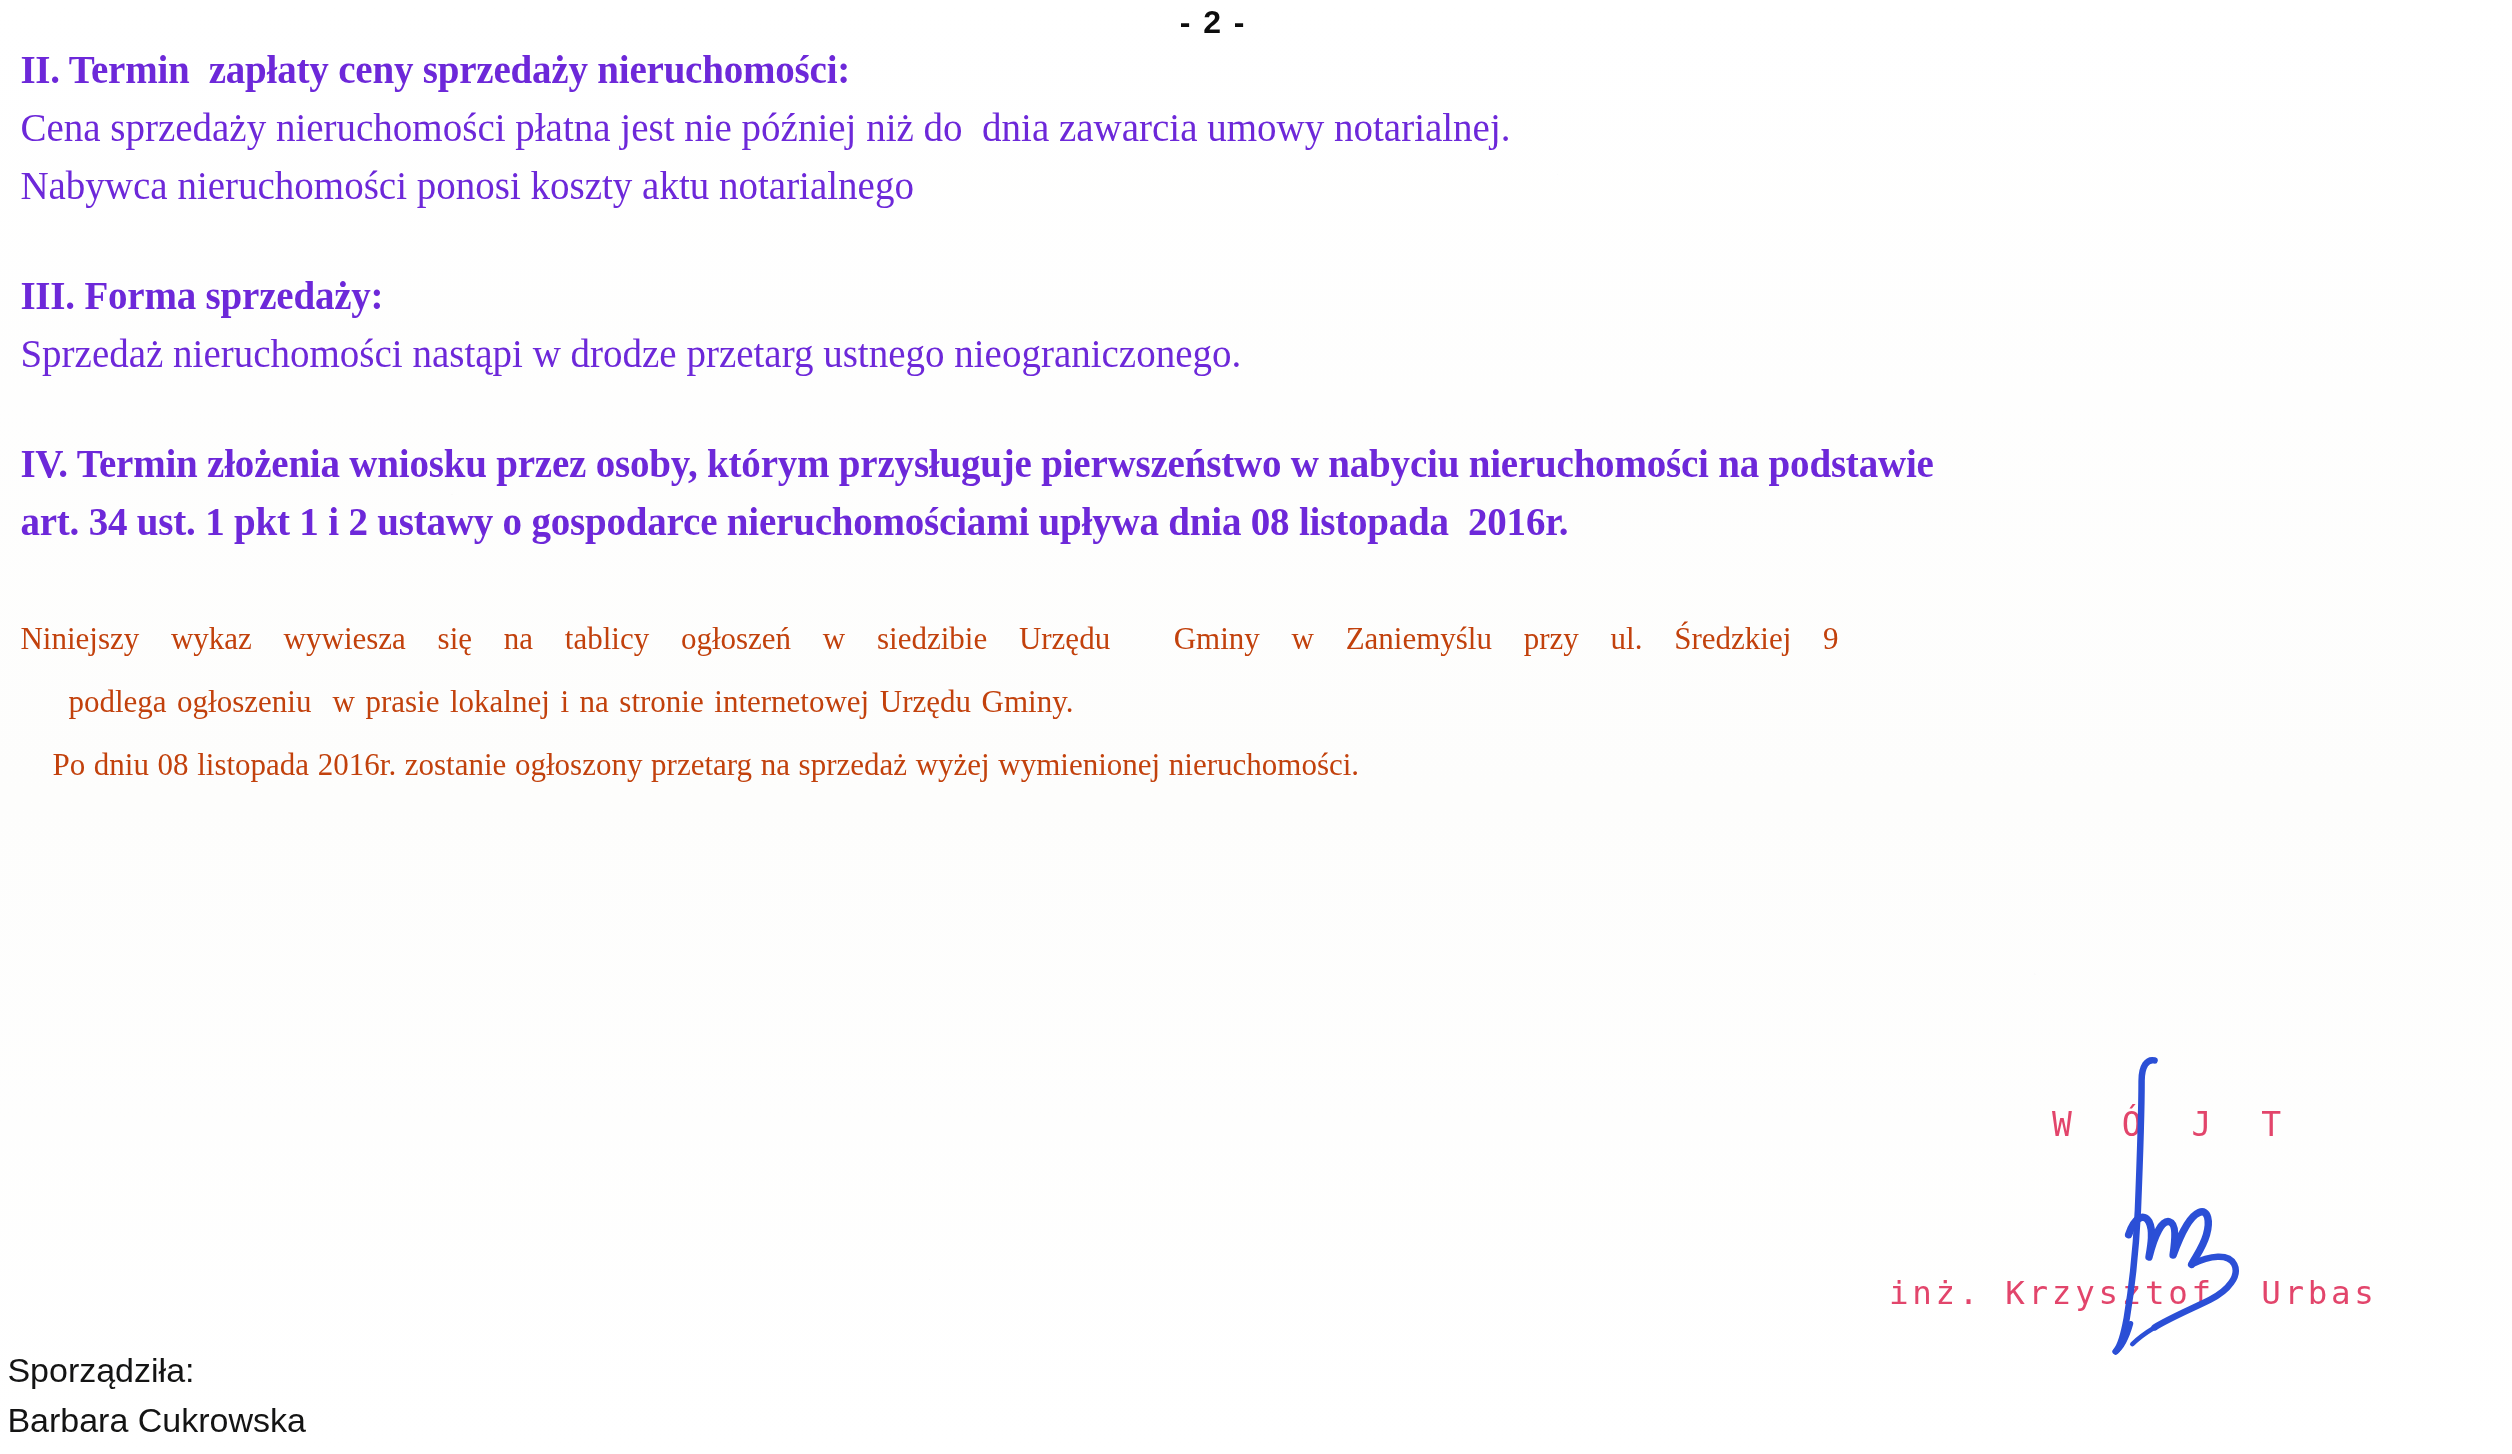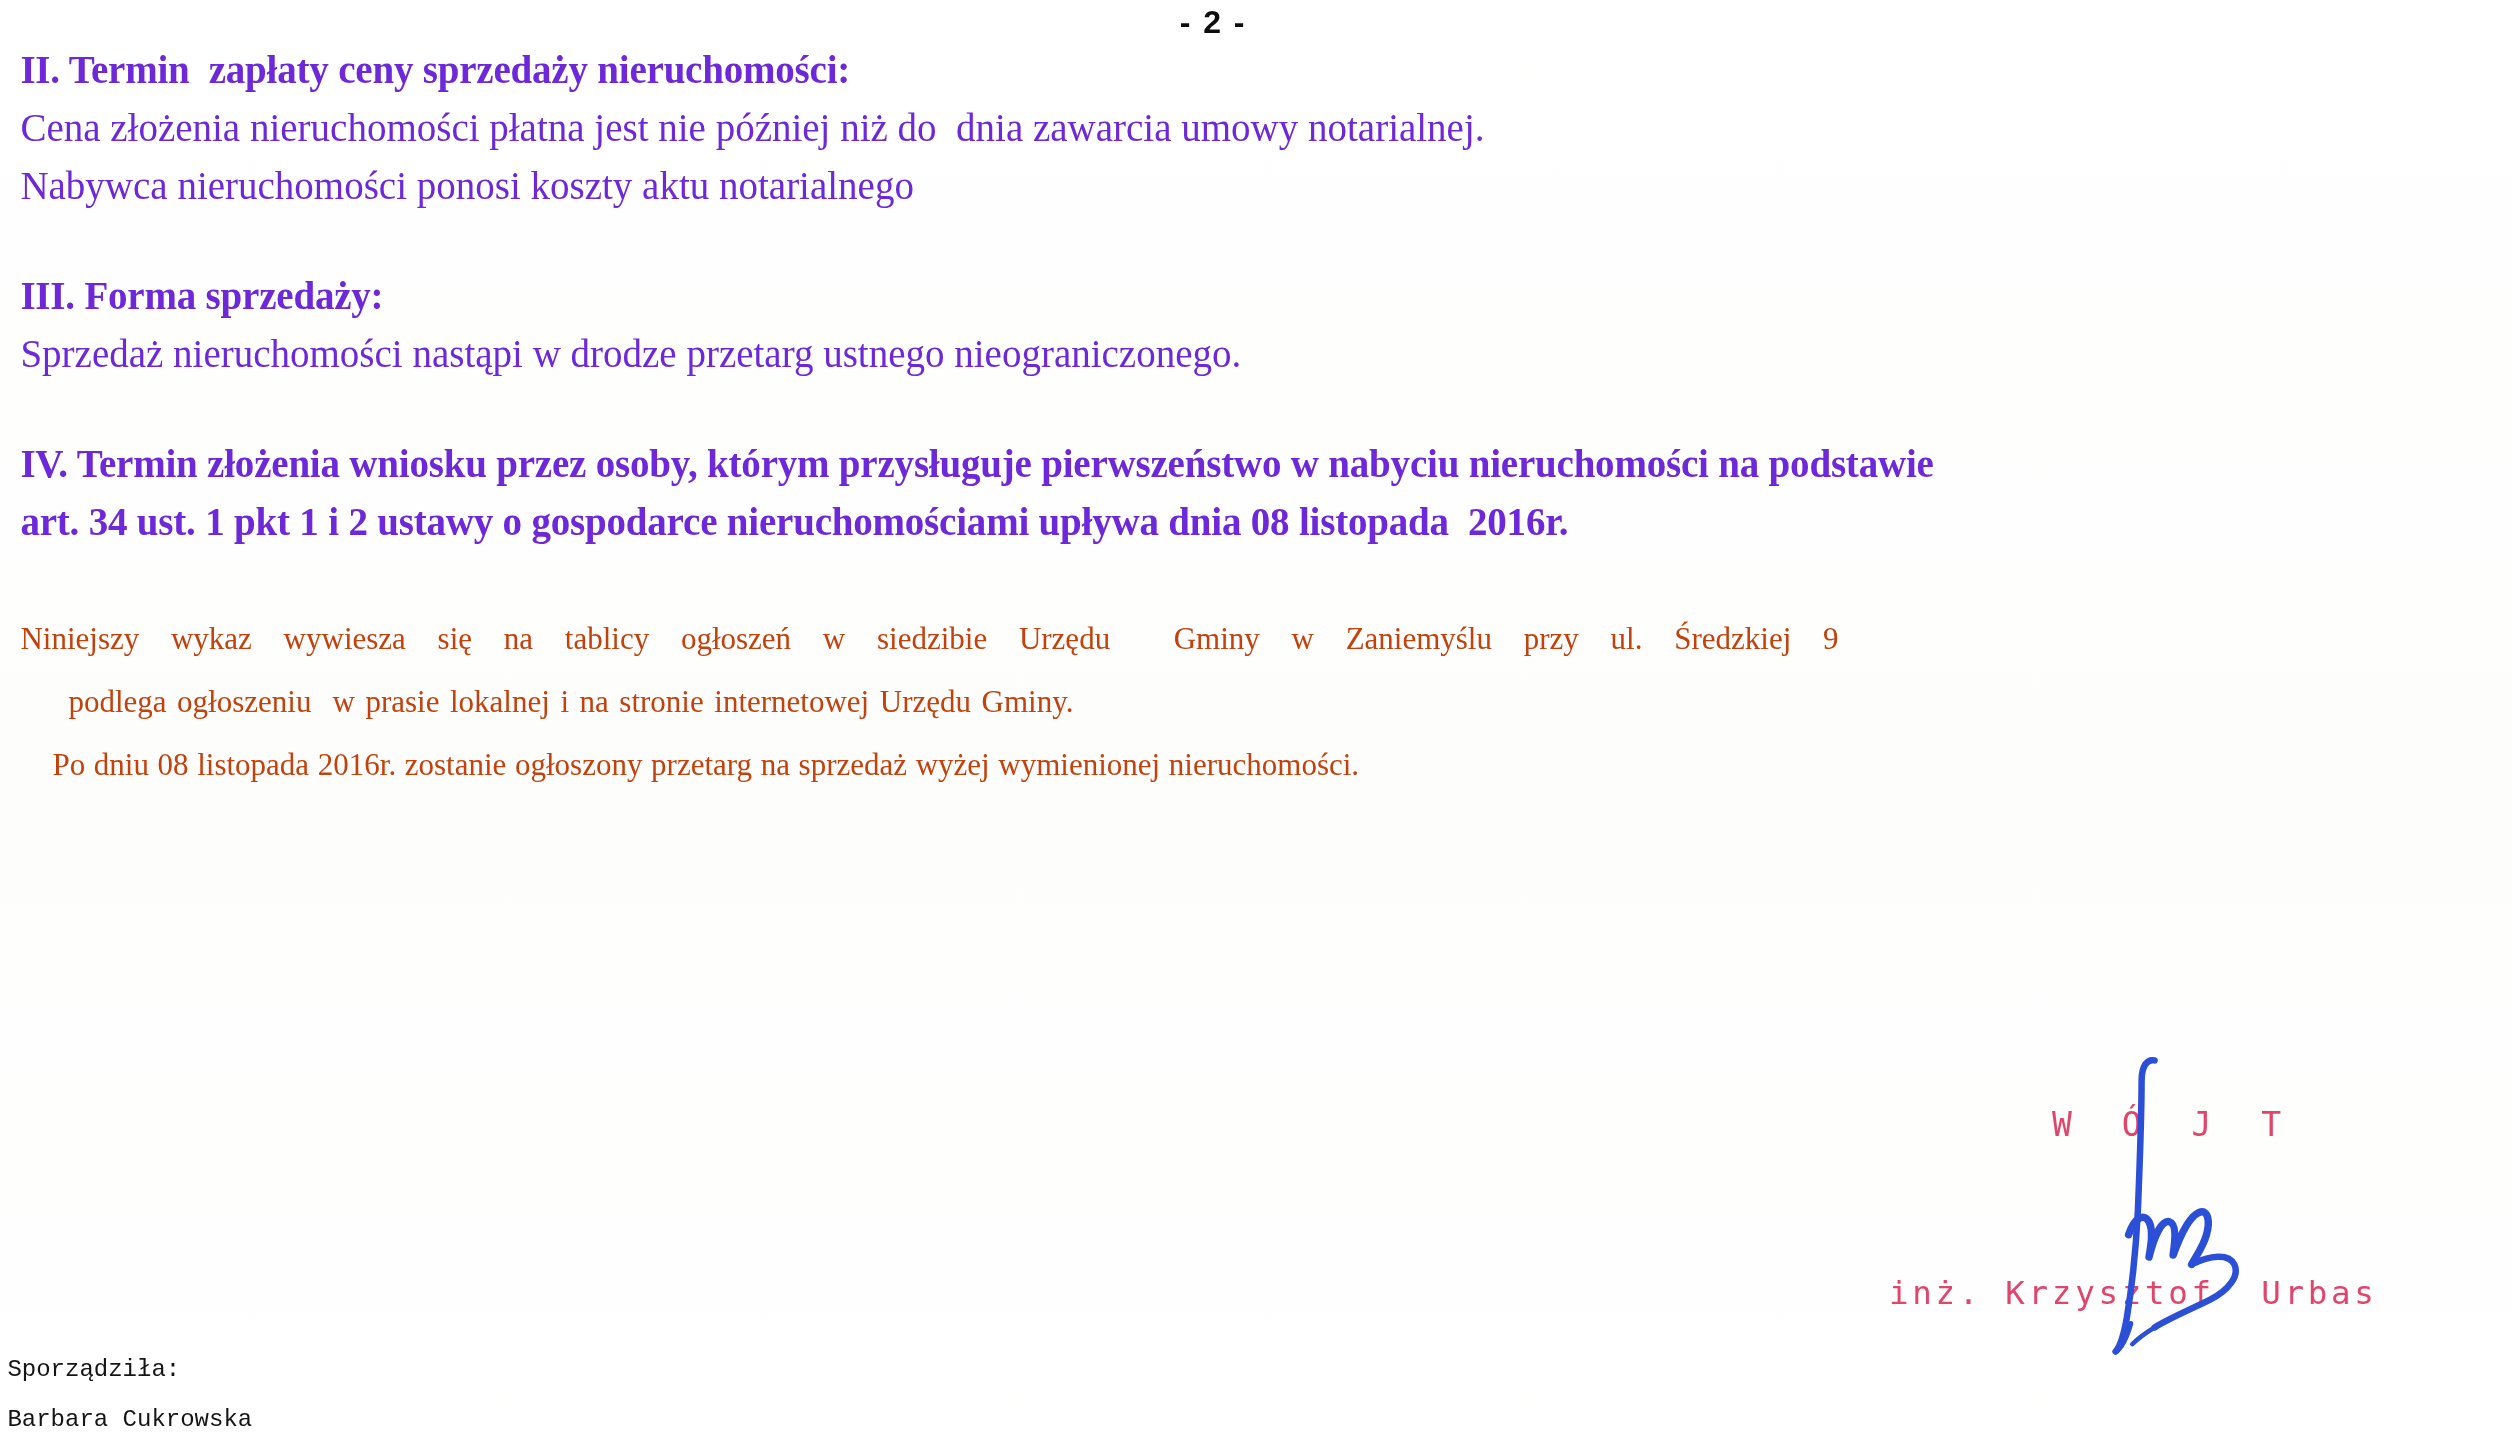--- a/index.html
+++ b/index.html
@@ -128,40 +128,40 @@
 
   
   .footer-block {
     position: absolute;
     left: 7.4px;
     top: 1345px;
     width: 650px;
   }
 
   .footer-line {
-    font-family: Liberation Mono, monospace;
-    font-size: 24px;
+    font-family: Liberation Sans, sans-serif;
+    font-size: 34px;
     line-height: 50px;
     color: #141414;
     white-space: pre;
   }
 </style>
 </head>
 <body>
 
 <div class="page">
 
   <div class="paper-noise"></div>
 
   <div class="page-number">- 2 -</div>
 
   <div class="doc-body">
 
     <div class="line bold">II. Termin  zapłaty ceny sprzedaży nieruchomości:</div>
-    <div class="line">Cena złożenia nieruchomości płatna jest nie później niż do  dnia zawarcia umowy notarialnej.</div>
+    <div class="line">Cena sprzedaży nieruchomości płatna jest nie później niż do  dnia zawarcia umowy notarialnej.</div>
     <div class="line">Nabywca nieruchomości ponosi koszty aktu notarialnego</div>
 
     <div class="spacer-md"></div>
 
     <div class="line bold">III. Forma sprzedaży:</div>
     <div class="line">Sprzedaż nieruchomości nastąpi w drodze przetarg ustnego nieograniczonego.</div>
 
     <div class="spacer-md"></div>
 
     <div class="line bold">IV. Termin złożenia wniosku przez osoby, którym przysługuje pierwszeństwo w nabyciu nieruchomości na podstawie</div>

